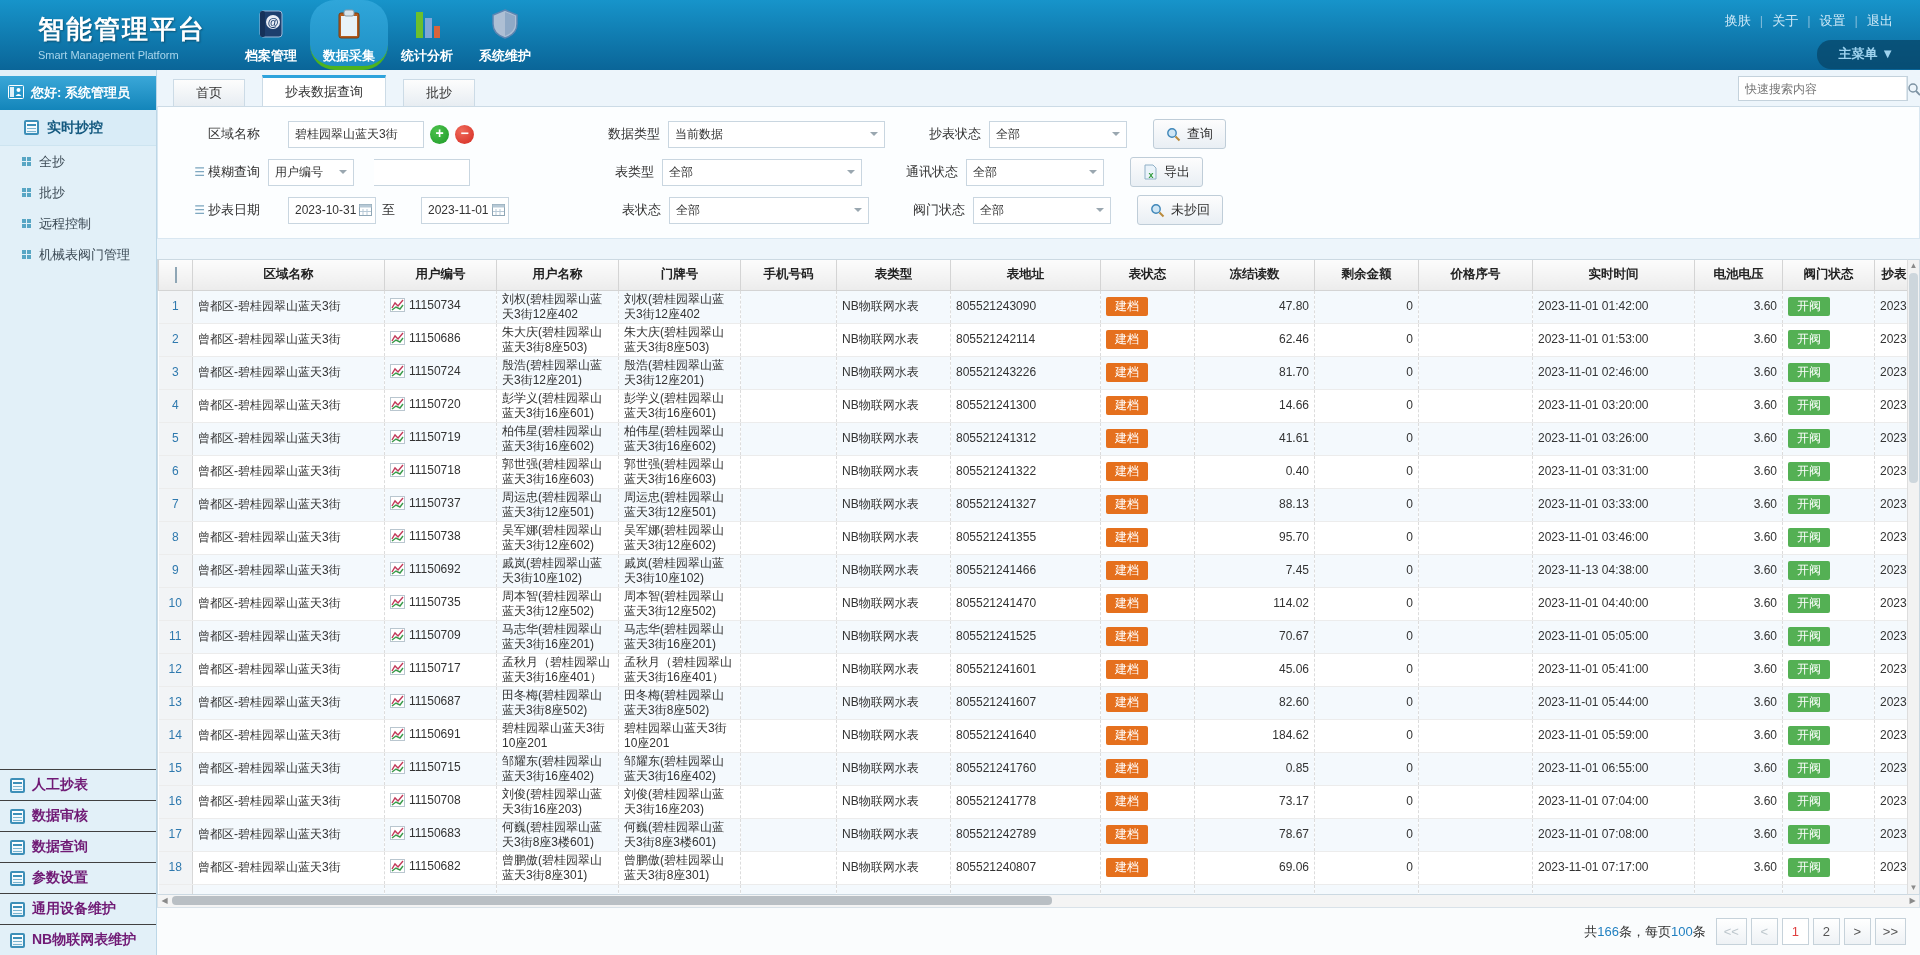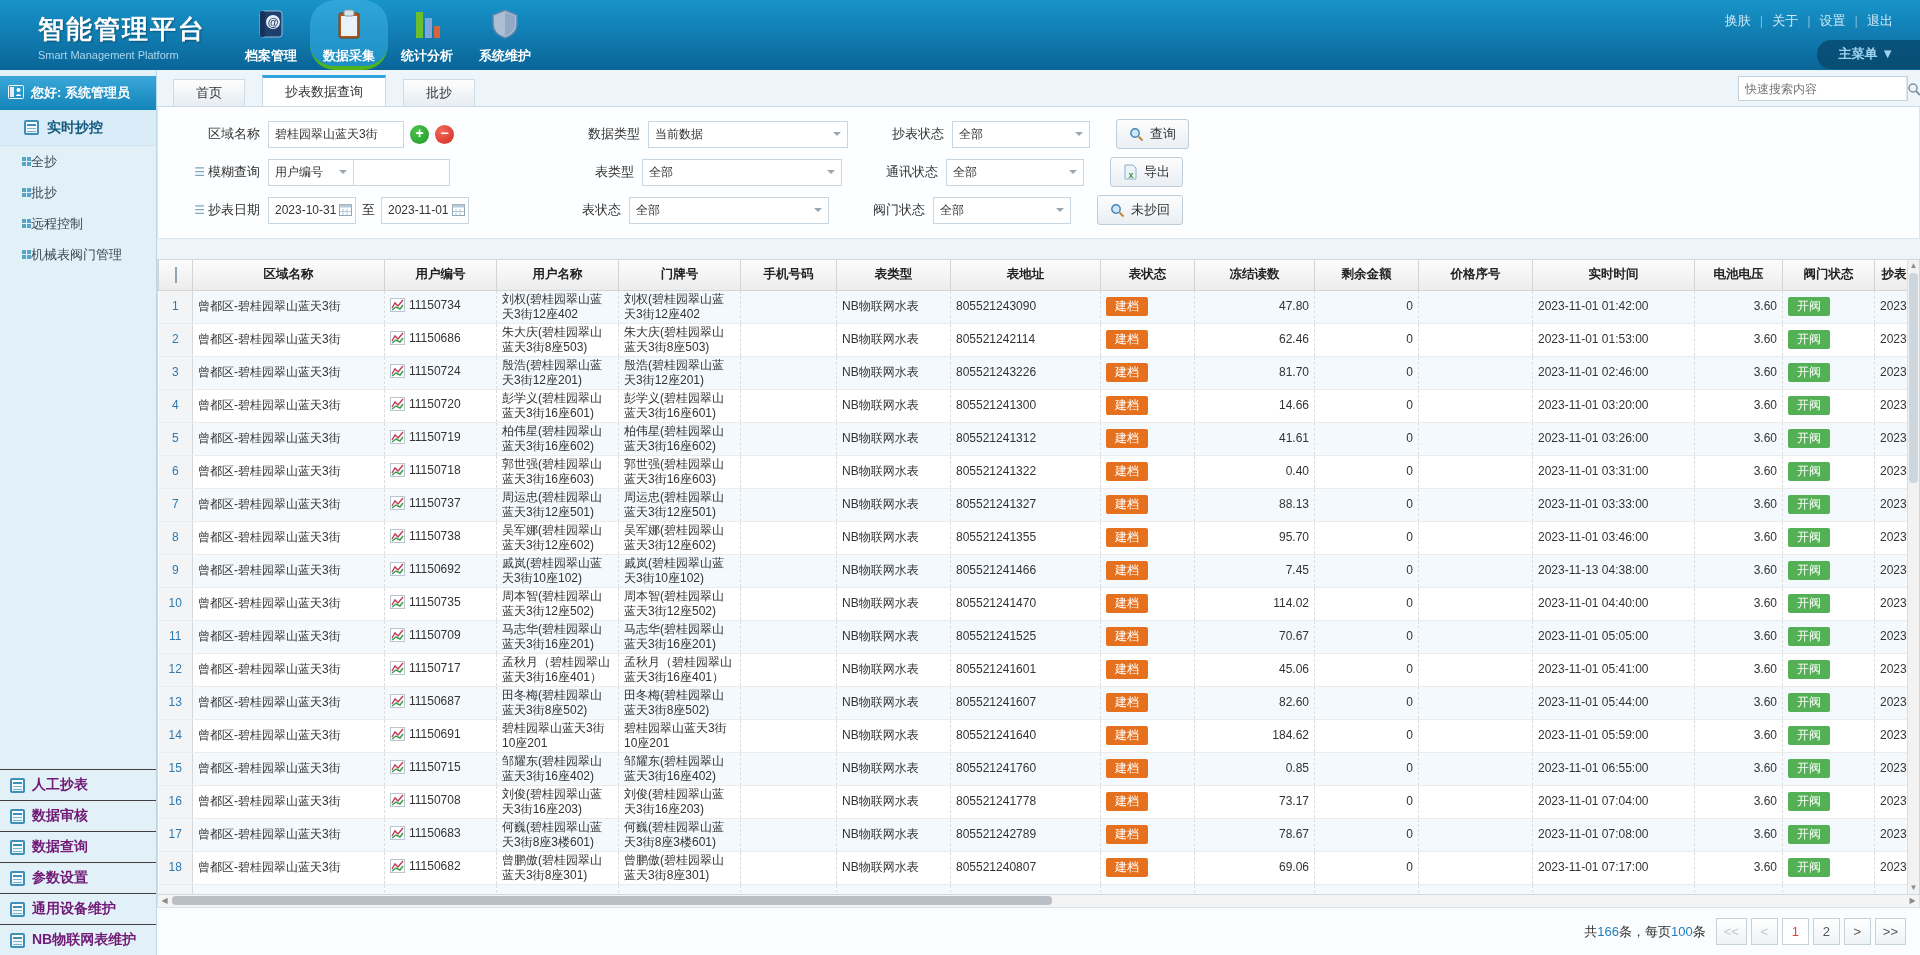--- a/index.html
+++ b/index.html
@@ -20,21 +20,21 @@
   .hlinks span.lnk { color:#cfe9f7; margin:0 9px; cursor:pointer; }
   .main-menu-btn { margin-top:10px; display:inline-block; background:rgba(7,70,104,.75); border-radius:14px 0 0 14px; padding:5px 26px 6px 22px; color:#9ed3ef; font-size:13px; font-weight:bold; cursor:pointer; }
 
   
   .body-row { display:flex; height:885px; }
 
   
   .sidebar { width:157px; background:#e2f0f8; border-right:1px solid #bcd7e7; display:flex; flex-direction:column; }
   .greeting { margin-top:6px; height:34px; background:linear-gradient(#3aa7d8,#1385ba); color:#fff; font-weight:bold; font-size:13px; display:flex; align-items:center; gap:7px; padding-left:8px; }
   .menu-item { height:36px; display:flex; align-items:center; gap:8px; padding-left:24px; font-size:14px; font-weight:bold; color:#14597f; border-bottom:1px solid #cde4f0; background:#d9ecf7; cursor:pointer; }
-  .sub-item { height:31px; display:flex; align-items:center; padding-left:22px; font-size:13px; color:#3c4a55; cursor:pointer; }
+  .sub-item { height:31px; display:flex; align-items:center; gap:8px; padding-left:22px; font-size:13px; color:#3c4a55; cursor:pointer; }
   .side-spacer { flex:1; }
   .bottom-item { height:31px; display:flex; align-items:center; gap:7px; padding-left:10px; font-size:14px; font-weight:bold; color:#701a75; border-top:1px solid #404040; cursor:pointer; }
   .grid-ico { width:15px; height:15px; border:2px solid #3d8fb8; border-radius:2px; background:linear-gradient(#fff,#e8f4fa); position:relative; flex:none; }
   .grid-ico:before { content:""; position:absolute; left:1px; right:1px; top:2px; height:2px; background:#3d8fb8; }
   .grid-ico:after { content:""; position:absolute; left:1px; right:1px; top:6px; height:1px; background:#7ab4d0; box-shadow:0 3px 0 #7ab4d0; }
   .sq-ico { width:9px; height:9px; flex:none; background:
       linear-gradient(#58a6c4,#58a6c4) 0 0/4px 4px no-repeat,
       linear-gradient(#58a6c4,#58a6c4) 5px 0/4px 4px no-repeat,
       linear-gradient(#58a6c4,#58a6c4) 0 5px/4px 4px no-repeat,
       linear-gradient(#58a6c4,#58a6c4) 5px 5px/4px 4px no-repeat; }
@@ -47,21 +47,21 @@
   .search-box { position:absolute; right:12px; top:6px; width:170px; height:25px; background:#fff; border:1px solid #c4d2dc; display:flex; align-items:center; }
   .search-box input { flex:1; border:none; outline:none; padding:0 6px; font-size:12px; color:#999; font-family:inherit; background:transparent; }
   .search-btn { width:26px; height:23px; border-left:1px solid #dde7ee; display:flex; align-items:center; justify-content:center; cursor:pointer; }
 
   
   .filter-panel { background:#fcfeff; border:1px solid #d9e7f1; border-top:1px solid #ccdbe6; padding:8px 0 9px; }
   .f-row { display:flex; align-items:center; height:38px; }
   .f-label { width:102px; text-align:right; font-size:13px; color:#333; flex:none; }
   .f-label .tri-ico { color:#7fa8c0; margin-right:3px; font-size:12px; }
   .f-ctrl { margin-left:8px; display:flex; align-items:center; flex:none; }
-  .t-input { height:27px; border:1px solid #c9d6e0; background:#fff; padding:0 6px; font-size:12px; color:#333; font-family:inherit; outline:none; }
+  .t-input { height:27px; border:1px solid #c9d6e0; background:#fff; padding:0 6px; font-size:12px; color:#333; font-family:inherit; outline:none;margin-left:20px; }
   .sel { height:27px; border:1px solid #c9d6e0; background:#fff; display:flex; align-items:center; padding:0 6px; font-size:12px; color:#333; position:relative; cursor:pointer; }
   .sel .arr { margin-left:auto; width:0; height:0; border:4px solid transparent; border-top-color:#9aa7b0; margin-top:4px; }
   .round-btn { width:19px; height:19px; border-radius:50%; color:#fff; font-weight:bold; font-size:14px; line-height:17px; text-align:center; margin-left:6px; cursor:pointer; flex:none; }
   .round-btn.plus { background:radial-gradient(circle at 35% 30%,#4cc24c,#1e9a28); }
   .round-btn.minus { background:radial-gradient(circle at 35% 30%,#f06a5a,#d42a21); }
   .date-wrap { position:relative; }
   .date-wrap .cal { position:absolute; right:4px; top:6px; cursor:pointer; }
   .zhi { margin:0 6px; font-size:13px; }
   .act-btn { height:30px; border:1px solid #bfcdd8; border-radius:3px; background:linear-gradient(#fdfdfd,#e9eff4); display:flex; align-items:center; gap:6px; padding:0 12px; font-size:13px; color:#333; cursor:pointer; }
 
@@ -242,21 +242,21 @@
 
       <div class="f-row">
         <div class="f-label"><span>区域名称</span></div>
         <div class="f-ctrl">
           <input class="t-input" style="width: 136px;" value="碧桂园翠山蓝天3街">
           <span class="round-btn plus">+</span>
           <span class="round-btn minus">−</span>
         </div>
         <div class="f-label" style="width:70px;margin-left:116px"><span>数据类型</span></div>
         <div class="f-ctrl">
-            <div class="sel" style="width:200px">
+            <div class="sel" style="width:217px">
               <span>当前数据</span>
               <span class="arr"></span>
             </div>
           </div>
         <div class="f-label" style="width:70px;margin-left:26px"><span>抄表状态</span></div>
         <div class="f-ctrl">
             <div class="sel" style="width:138px">
               <span>全部</span>
               <span class="arr"></span>
             </div>

